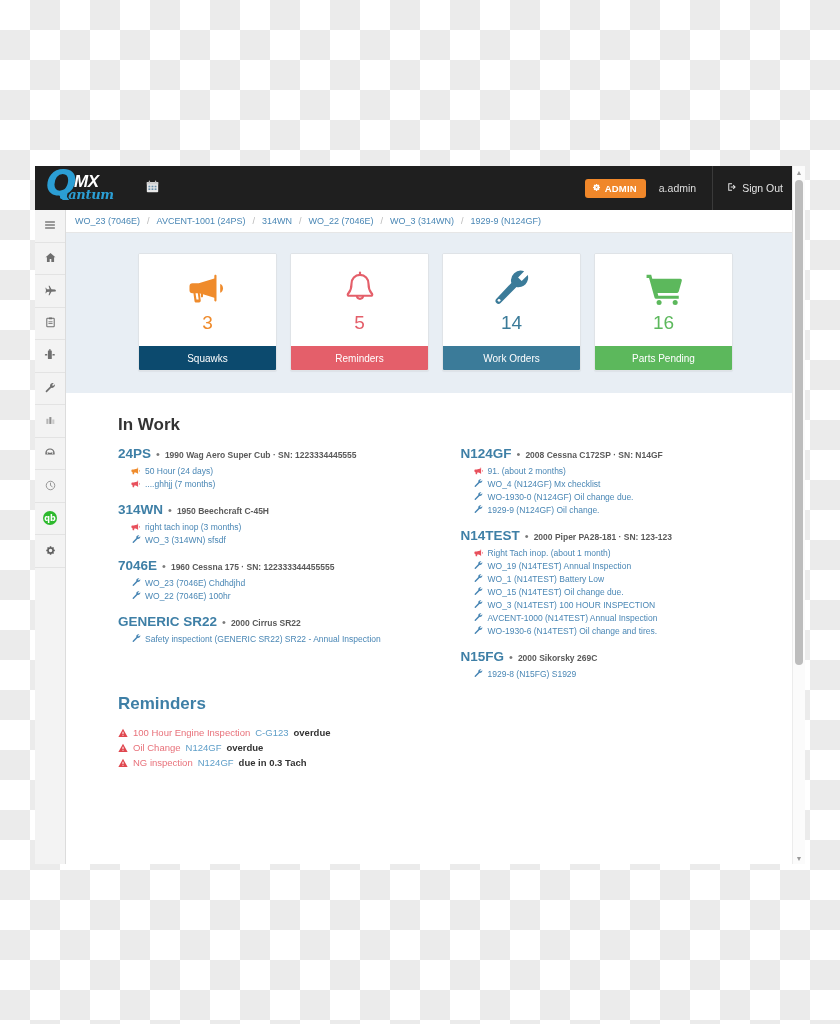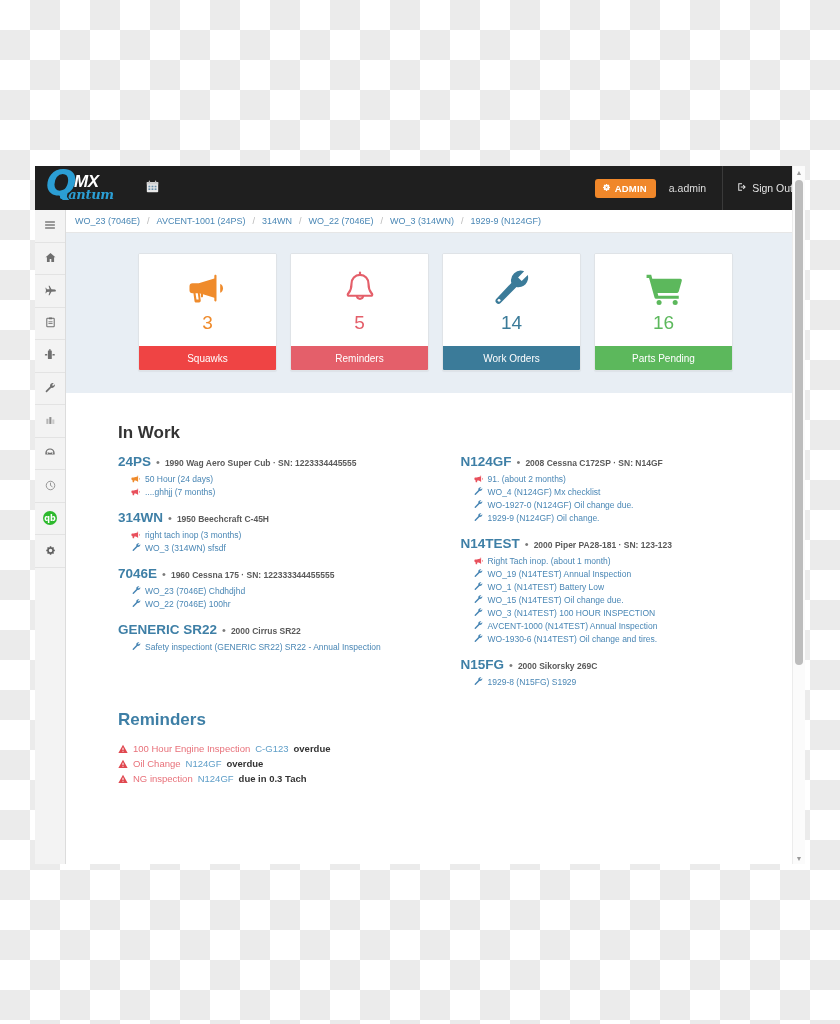--- a/index.html
+++ b/index.html
@@ -88,20 +88,21 @@
     width: 26px;
     text-align: center;
     color: #e8e8e8;
     cursor: pointer;
   }
   .nav-spacer { flex: 1 1 auto; }
   .nav-right {
     display: flex;
     align-items: center;
     height: 44px;
+    padding-right: 10px;
   }
   .admin-badge {
     background: #f0872a;
     color: #ffffff;
     font-size: 9.5px;
     font-weight: bold;
     padding: 4px 9px 4px 7px;
     border-radius: 3px;
     display: flex;
     align-items: center;
@@ -246,21 +247,21 @@
     color: #ffffff;
     font-size: 10px;
   }
 
   
   .content-pad {
     padding: 22px 0 0 0;
     background: #ffffff;
   }
   h2.section-title {
-    margin: 8px 0 11px 52px;
+    margin: 0 0 11px 52px;
     font-size: 17px;
     font-weight: bold;
     color: #333333;
     font-family: "Liberation Sans", sans-serif;
   }
   h2.section-title.blue {
     color: #3e7fa6;
     font-size: 17px;
   }
   .inwork-cols {
@@ -524,21 +525,21 @@
         <div class="stat-card">
           <div class="card-top">
             <div class="card-icon">
               <svg width="42" height="32" viewBox="0 0 48 38" fill="#ef8b2c">
                 <path d="M33.5 2.2c-.9-.5-2 .1-2 1.2v3.1L13 12.3H5.6A3.6 3.6 0 002 15.9v4.6a3.6 3.6 0 003.6 3.6h1.1l1.3 9.3c.1 1 1 1.7 2 1.7h3.4c1.2 0 2.2-1.1 2-2.3l-1.2-8.7 1.3.4v3.2c0 1.1 1.1 1.7 2 1.2.4-.2.6-.7.6-1.2v-2.4l13.4 4.1v3.1c0 1.1 1.1 1.7 2 1.2.4-.2.6-.7.6-1.2V3.4c0-.5-.2-1-.6-1.2zM12.9 31.4h-2.6l-1.1-7.3h2.7l1 7.3z"></path>
                 <path d="M38.5 13.2v10.2c1.9-.5 3.3-2.6 3.3-5.1s-1.4-4.6-3.3-5.1z"></path>
               </svg>
             </div>
             <div class="card-count" style="color:#ef8b2c">3</div>
           </div>
-          <div class="card-label" style="background:#ef4444">Squawks</div>
+          <div class="card-label" style="background:#0c4a6e">Squawks</div>
         </div>
 
         <div class="stat-card">
           <div class="card-top">
             <div class="card-icon">
               <svg width="34" height="36" viewBox="0 0 38 40" fill="none" stroke="#e45f6a" stroke-width="2.4">
                 <path d="M19 4.2c-5.7 0-9.5 4.3-9.5 9.8 0 7.6-2.4 9.2-4 11.5-.6.9.1 2.1 1.2 2.1h24.6c1.1 0 1.8-1.2 1.2-2.1-1.6-2.3-4-3.9-4-11.5 0-5.5-3.8-9.8-9.5-9.8z" stroke-linejoin="round"></path>
                 <path d="M19 4.2V1.6" stroke-linecap="round"></path>
                 <path d="M15.5 28.2a3.6 3.6 0 007 0" stroke-linecap="round"></path>
               </svg>
@@ -701,21 +702,21 @@
                     </svg>
                 </span>
                 <span class="txt">WO_4 (N124GF) Mx checklist</span>
               </div>
               <div class="item-row">
                 <span class="ico">
                   <svg width="9" height="9" viewBox="0 0 40 40" fill="#4a87b5">
                       <path d="M36.6 5.2l-6.4 6.4-3.8-3.8 6.4-6.4a10.2 10.2 0 00-13.5 12.2L3.6 30.3a3.1 3.1 0 004.4 4.4L24.7 18a10.2 10.2 0 0011.9-12.8z"></path>
                     </svg>
                 </span>
-                <span class="txt">WO-1927-0 (N124GF) Oil change due.</span>
+                <span class="txt">WO-1930-0 (N124GF) Oil change due.</span>
               </div>
               <div class="item-row">
                 <span class="ico">
                   <svg width="9" height="9" viewBox="0 0 40 40" fill="#4a87b5">
                       <path d="M36.6 5.2l-6.4 6.4-3.8-3.8 6.4-6.4a10.2 10.2 0 00-13.5 12.2L3.6 30.3a3.1 3.1 0 004.4 4.4L24.7 18a10.2 10.2 0 0011.9-12.8z"></path>
                     </svg>
                 </span>
                 <span class="txt">1929-9 (N124GF) Oil change.</span>
               </div>
             </div>

